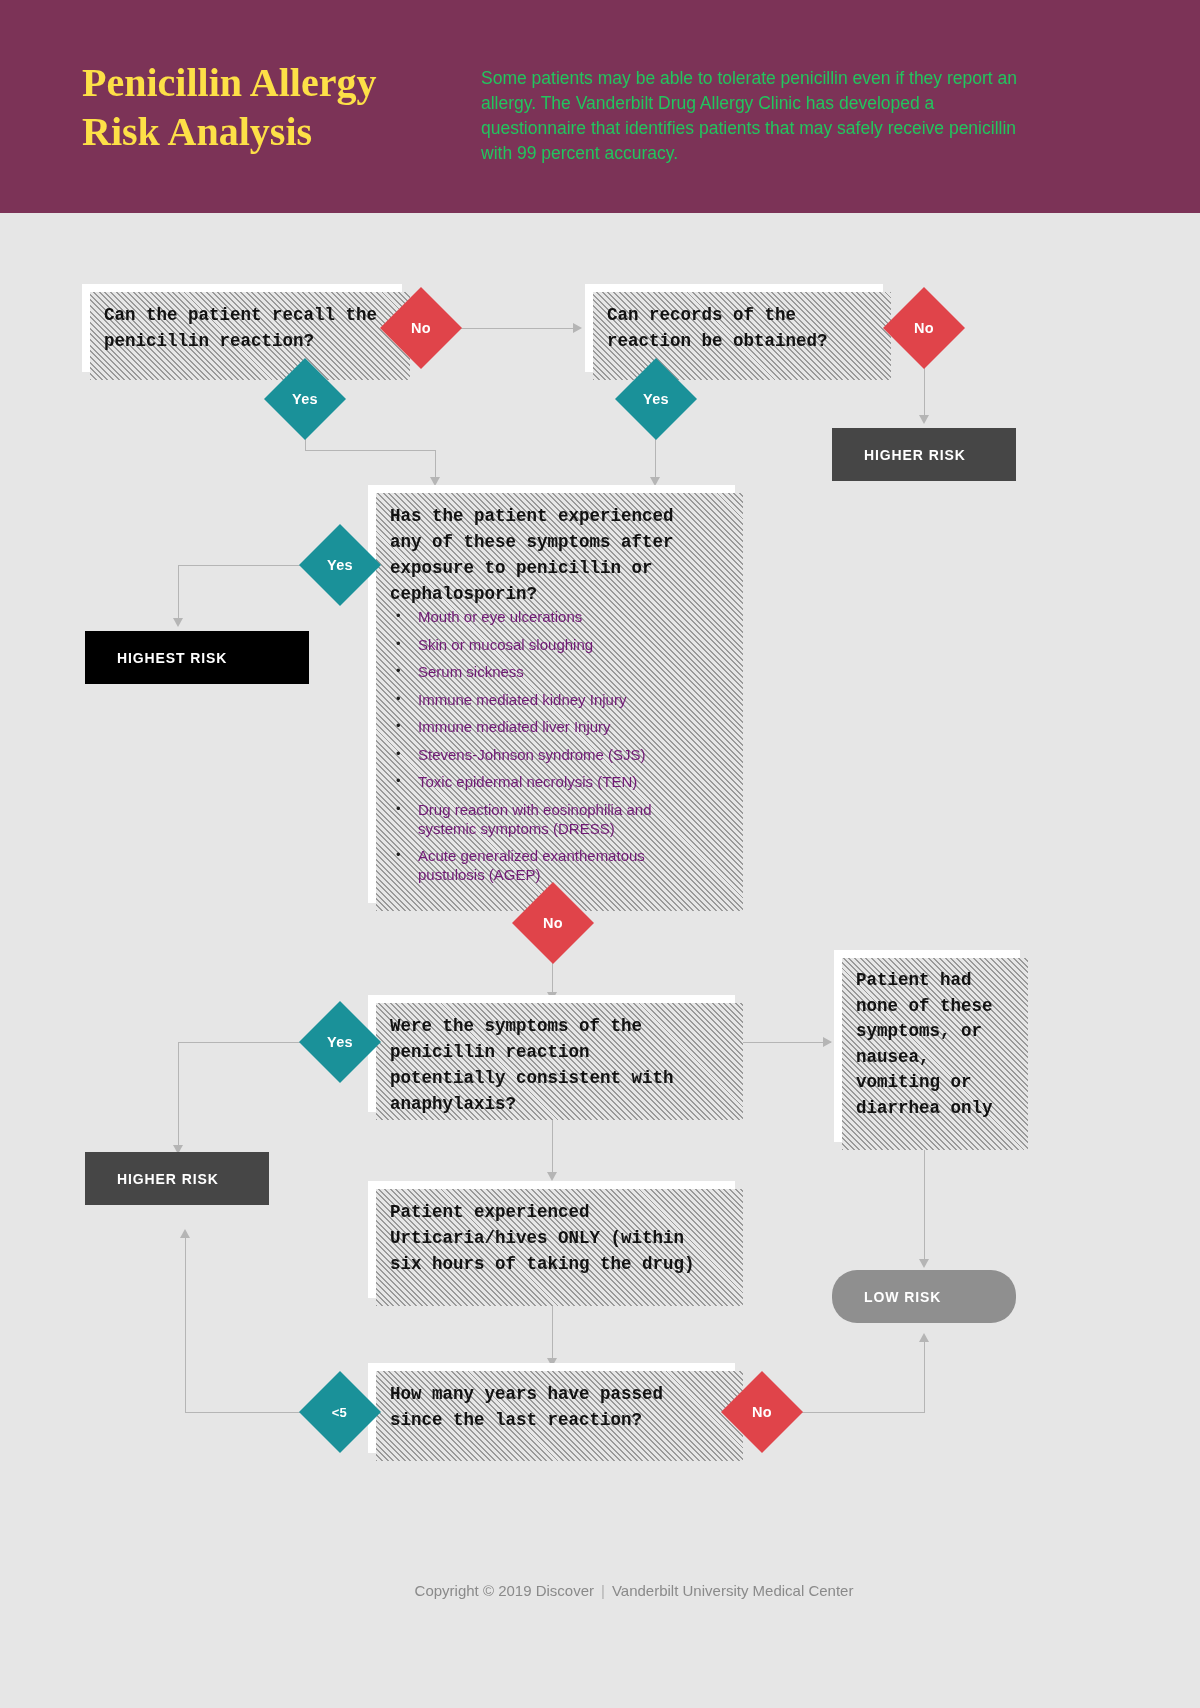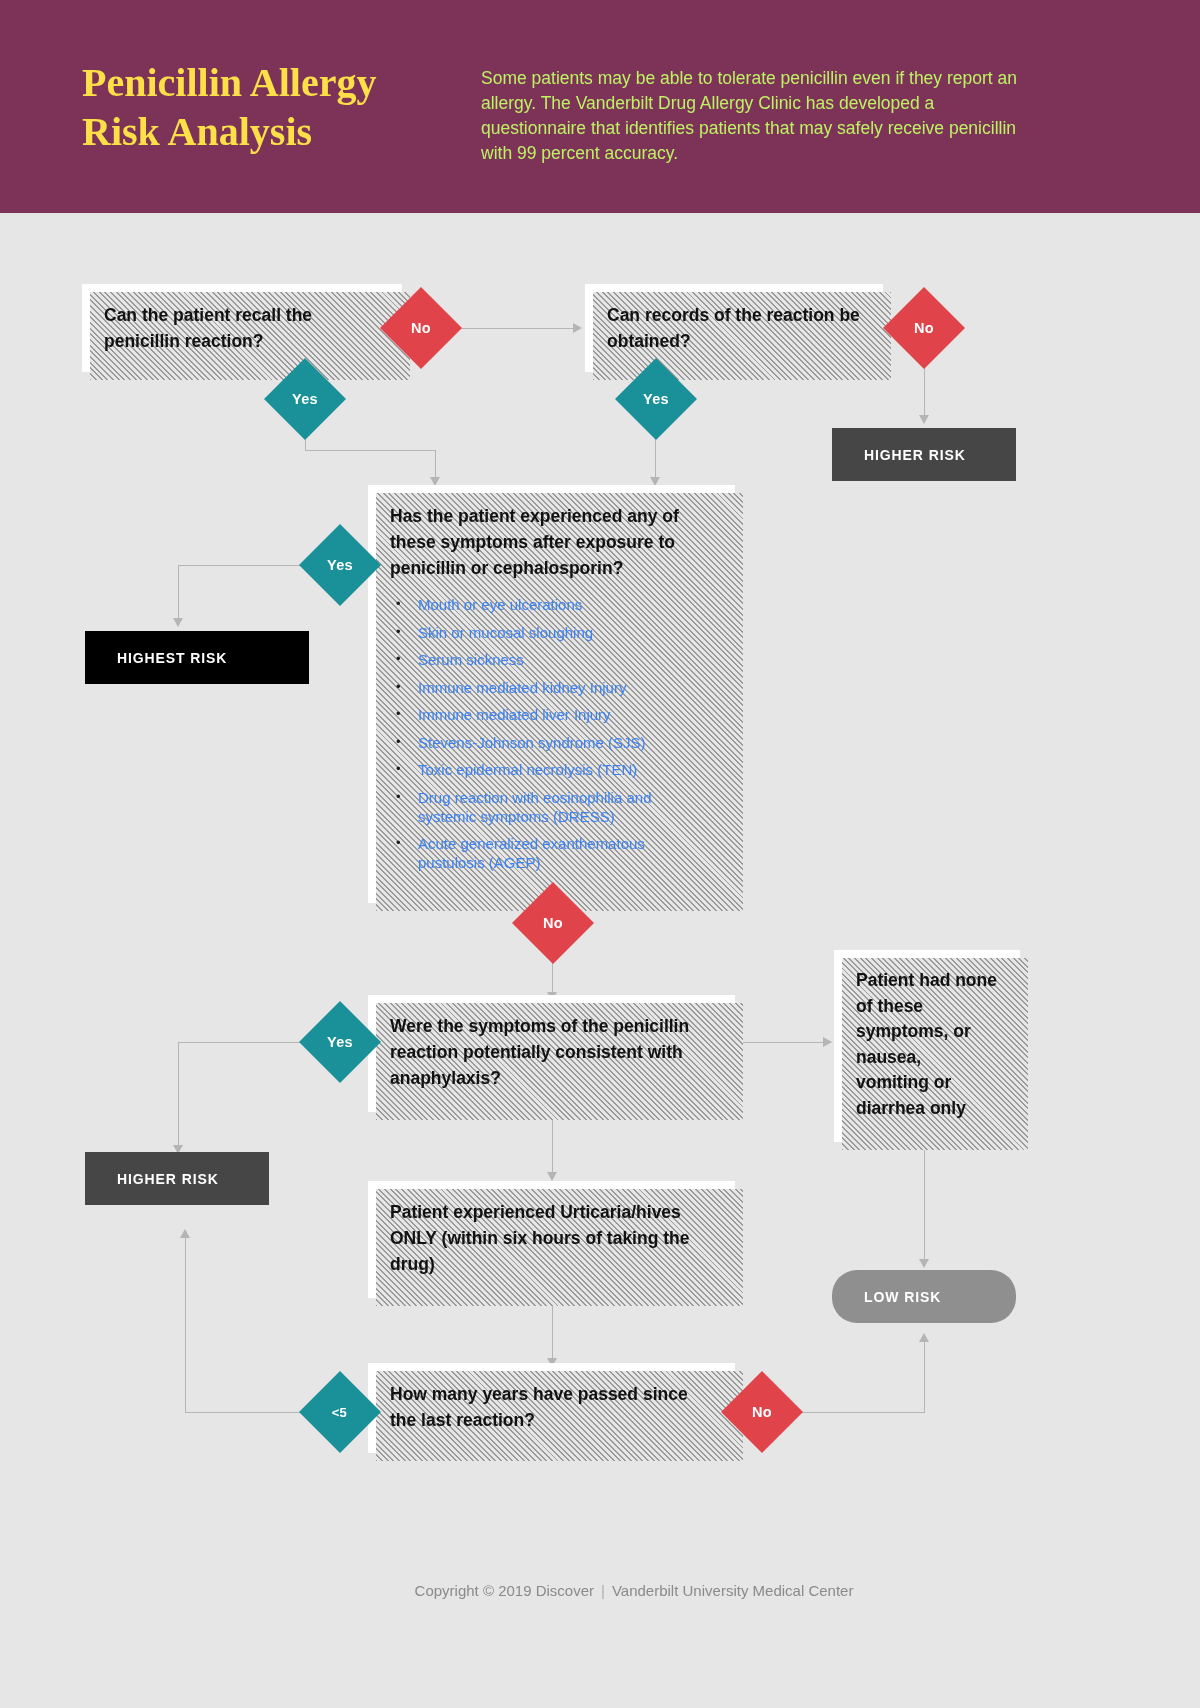--- a/index.html
+++ b/index.html
@@ -24,21 +24,21 @@
     font-family: "Liberation Serif", serif;
     font-weight: bold;
     font-size: 40px; line-height: 49px;
     color: #fde047;
     letter-spacing: 0px;
   }
   .header-desc {
     position: absolute; left: 481px; top: 66px;
     width: 545px;
     font-size: 17.5px; line-height: 25px;
-    color: #bef264;
+    color: #22c55e;
     font-weight: normal;
   }
 
   
   .qbox {
     position: absolute;
     background: #ffffff;
     padding: 18px 22px;
     font-size: 17.5px;
     line-height: 26px;
@@ -49,30 +49,29 @@
   
   .qbox::after {
     content: "";
     position: absolute;
     left: 8px; top: 8px;
     width: 100%; height: 100%;
     z-index: -1;
     background-image: repeating-linear-gradient(
       45deg, #9a9a9a 0px, #9a9a9a 1.4px, #e6e6e6 1.4px, #e6e6e6 4px);
   }
-  .qbox .q-text { position: relative; z-index: 2; }
+  .qbox .q-text { position: relative; z-index: 2; font-family: Liberation Mono, monospace; }
 
   .symptom-list {
     position: relative; z-index: 2;
     list-style: none;
-    margin-top: 14px;
     font-weight: normal;
     font-size: 15px;
     line-height: 19px;
-    color: #3b82f6;
+    color: #701a75;
   }
   .symptom-list li {
     position: relative;
     padding-left: 28px;
     margin-bottom: 8.5px;
   }
   .symptom-list li::before {
     content: "\2022";
     position: absolute;
     left: 6px; top: -1px;

